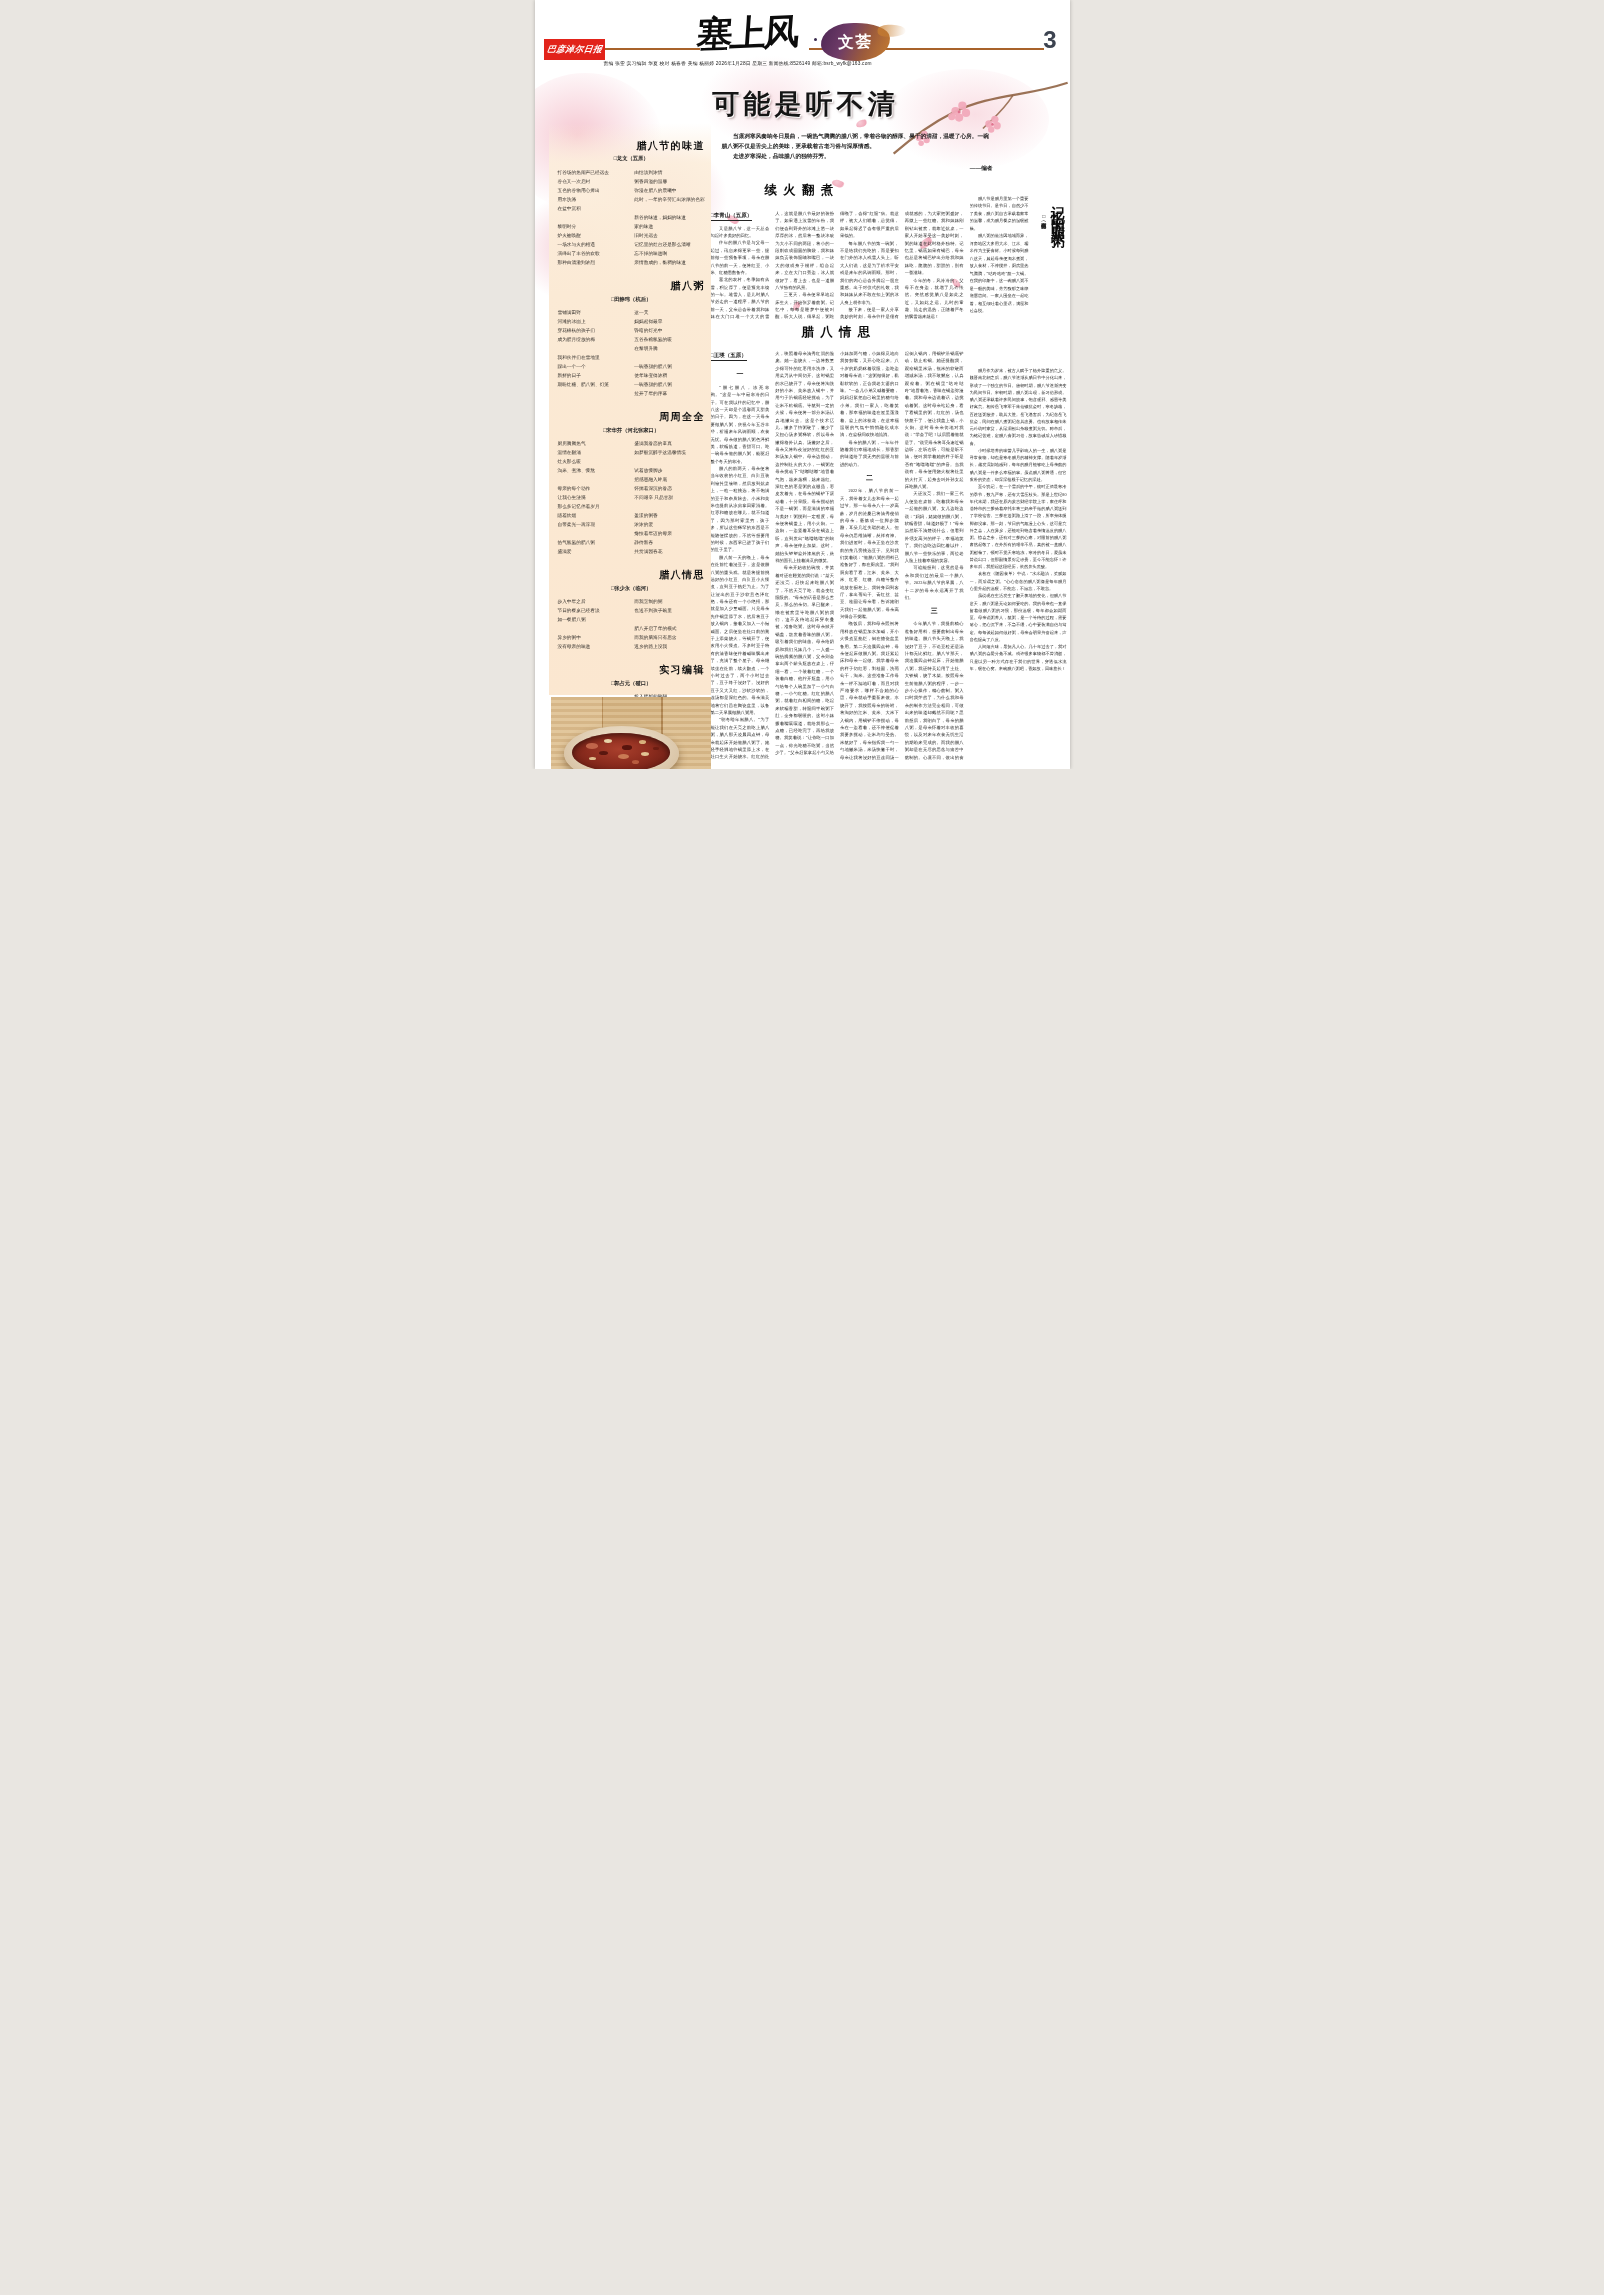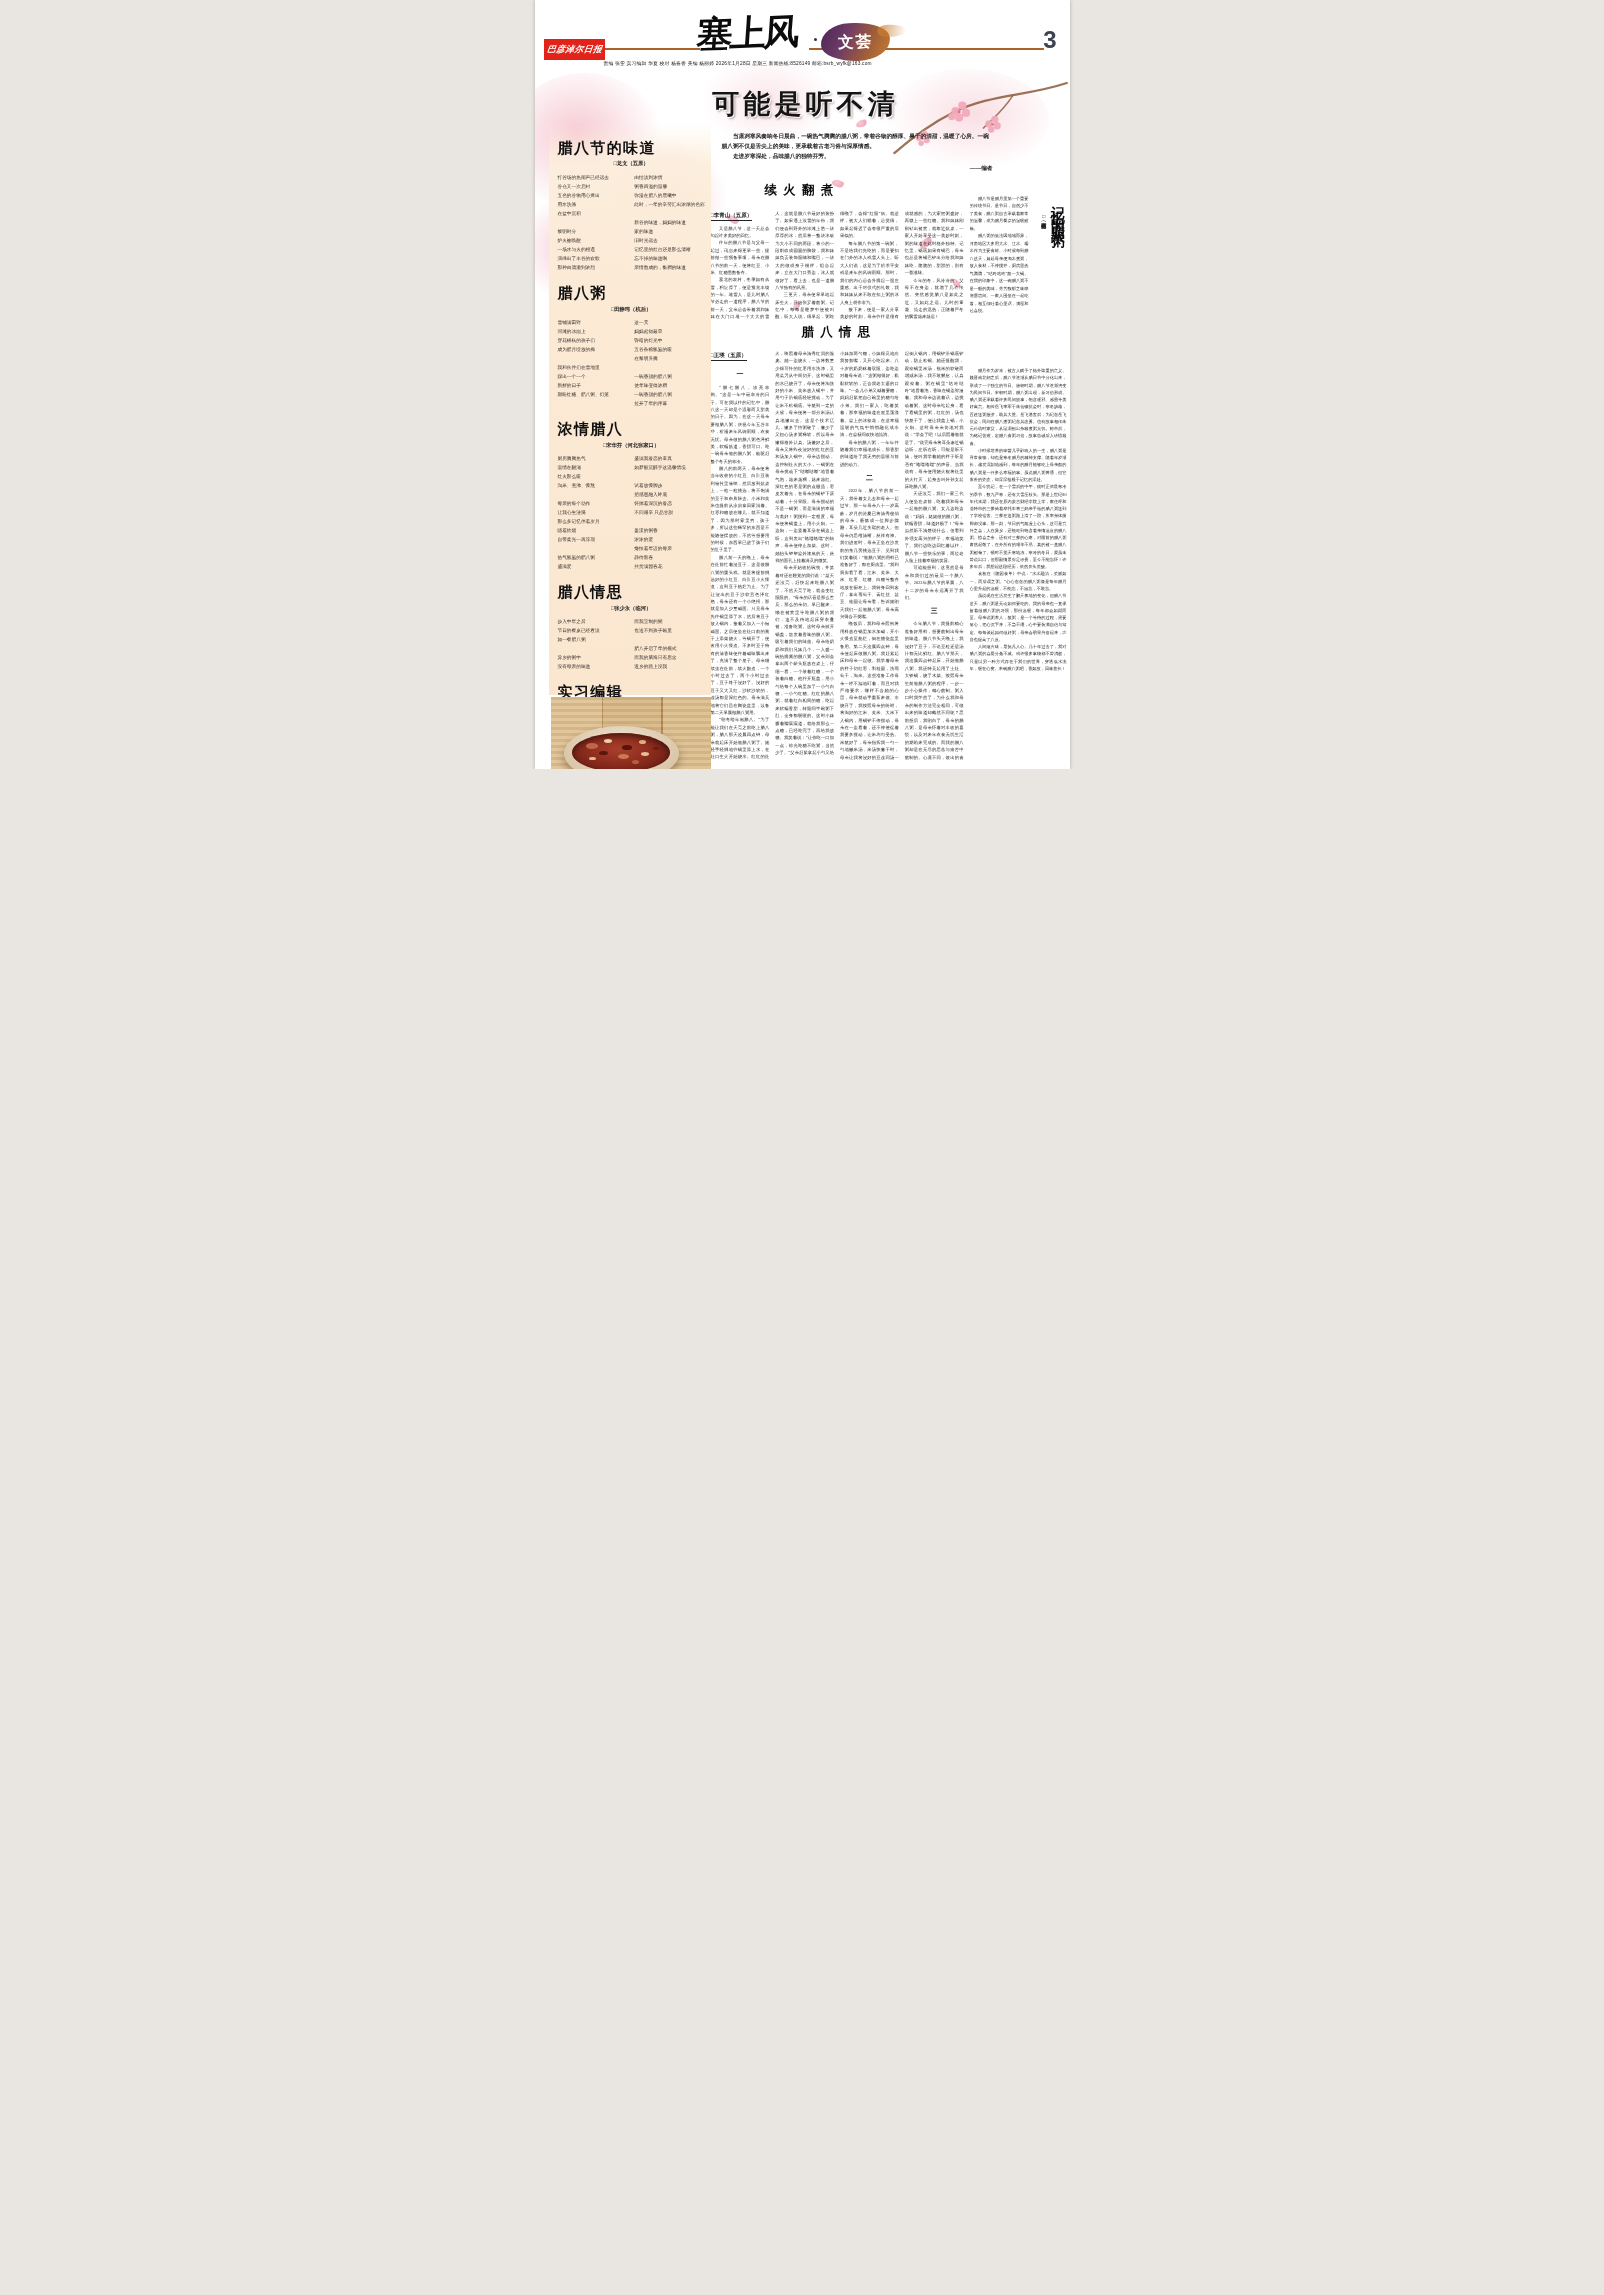--- a/index.html
+++ b/index.html
@@ -39,21 +39,21 @@
       text-shadow:0.9px 0.9px 0 #fff,1.8px 1.8px 2.3px rgba(90,60,60,.45);white-space:nowrap;}
   .intro{position:absolute;left:187px;top:132px;width:271px;font-size:5.7px;line-height:1.75;
       font-family:"Liberation Sans",sans-serif;color:#1c1c1c;font-weight:600;}
   .intro p{margin:0;text-indent:2em;}
   .intro .signoff{text-align:right;text-indent:0;margin-top:1.8px;font-weight:700;}
   
   .poem-panel{position:absolute;left:14.7px;top:123px;width:162px;height:572px;
       background:linear-gradient(180deg,rgba(253,240,224,0) 0%,rgba(252,238,219,.9) 7%,#fbead5 30%,#fbe7d0 100%);
       padding:15.6px 6.4px 0 8.3px;box-sizing:border-box;}
   .poem{margin-bottom:12px;}
-  .poem h2{margin:0 0 2.8px;text-align:left;font-size:15px;letter-spacing:1.4px;color:#111;
+  .poem h2{margin:0 0 2.8px;text-align:right;font-size:10px;letter-spacing:1.4px;color:#111;
       font-family:"Liberation Sans",sans-serif;font-weight:900;}
   .poem .byline{text-align:center;font-size:5.3px;font-weight:bold;color:#222;margin-bottom:5.5px;
       font-family:"Liberation Sans",sans-serif;}
   .poem .cols{display:flex;gap:6.4px;}
   .poem .col{flex:1;}
   .poem .col div{font-size:4.7px;line-height:1.92;color:#332f2b;white-space:nowrap;}
   .poem .col div:empty{height:8.7px;}
   .stanza-head{text-align:center;font-weight:900;font-size:6px;margin:3.7px 0 2.8px;color:#111;
       font-family:"Liberation Sans",sans-serif;}
   .stanza-head:empty{display:none;margin:0;}
@@ -220,21 +220,21 @@
             <div></div>
             <div>一碗香甜的腊八粥</div>
             <div>使年味变得浓稠</div>
             <div>一碗香甜的腊八粥</div>
             <div>拉开了年的序幕</div>
           </div>
       </div>
     </div>
 
     <div class="poem">
-      <h2>浓情腊八</h2>
+      <h2>周周全全</h2>
       <div class="byline">□宋华芬（河北张家口）</div>
       <div class="cols">
         <div class="col">
             <div>厨房腾腾热气</div>
             <div>温情在翻涌</div>
             <div>灶火那么暖</div>
             <div>淘米、煮沸、慢熬</div>
             <div></div>
             <div>母亲的每个动作</div>
             <div>让我心生涟漪</div>

